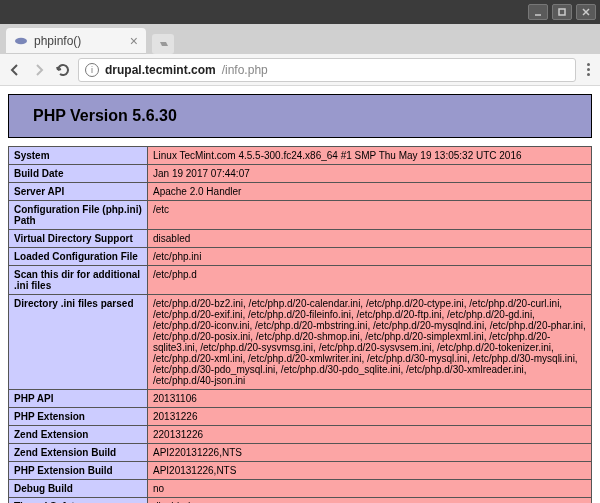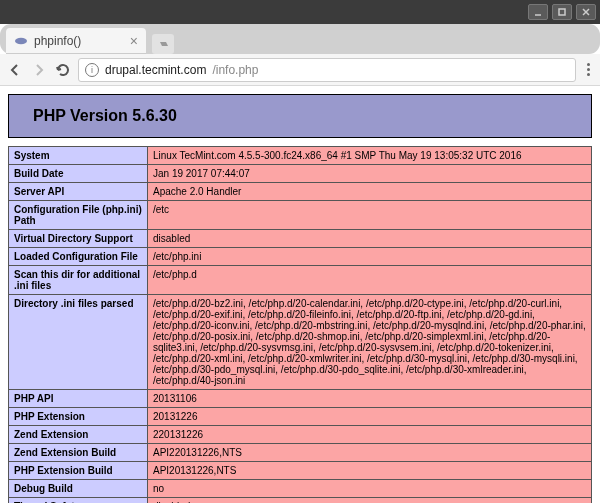--- a/index.html
+++ b/index.html
@@ -16,21 +16,20 @@
     width: 20px; height: 16px; background: #5a5a5a; border: 1px solid #777;
     border-radius: 2px; display: flex; align-items: center; justify-content: center;
     color: #ccc; font-size: 10px;
   }
   .os-btn svg { width: 10px; height: 10px; stroke: #ccc; fill: none; stroke-width: 1.5; }
 
   
   .tabstrip {
     height: 30px; background: #d0d0d0; display: flex; align-items: flex-end;
     padding: 0 6px 0 6px;
-    border-radius: 11px;
   }
   .tab {
     height: 26px; min-width: 140px; background: #f5f5f5; border-radius: 4px 4px 0 0;
     display: flex; align-items: center; padding: 0 8px; gap: 6px;
     box-shadow: inset 0 -1px 0 #ccc;
   }
   .tab .favicon { width: 14px; height: 14px; }
   .tab .tab-title { font-size: 12px; color: #444; flex: 1; white-space: nowrap; overflow: hidden; text-overflow: ellipsis; }
   .tab .tab-close { color: #888; font-size: 14px; line-height: 1; }
   .newtab {
@@ -45,21 +44,21 @@
   }
   .toolbar .nav-icon { width: 18px; height: 18px; display: flex; align-items: center; justify-content: center; }
   .toolbar .nav-icon svg { stroke: #555; fill: none; stroke-width: 2; }
   .toolbar .nav-icon.disabled svg { stroke: #bbb; }
   .addressbar {
     flex: 1; height: 24px; border: 1px solid #ccc; border-radius: 3px;
     background: #fff; display: flex; align-items: center; padding: 0 6px; gap: 6px;
     font-size: 12px; color: #333;
   }
   .addressbar .info-icon { width: 14px; height: 14px; border: 1px solid #777; border-radius: 50%; display: flex; align-items: center; justify-content: center; font-size: 9px; color: #777; }
-  .addressbar .url-host { color: #222; }
+  .addressbar .url-host { color: #222; font-weight: bold; }
   .addressbar .url-path { color: #888; }
   .kebab { width: 4px; display: flex; flex-direction: column; gap: 2px; align-items: center; margin: 0 4px; }
   .kebab div { width: 3px; height: 3px; background: #666; border-radius: 50%; }
 
   
   .viewport {
     height: calc(503px - 24px - 30px - 32px); overflow: hidden; background: #fff;
     padding: 8px;
   }
   .php-header {

